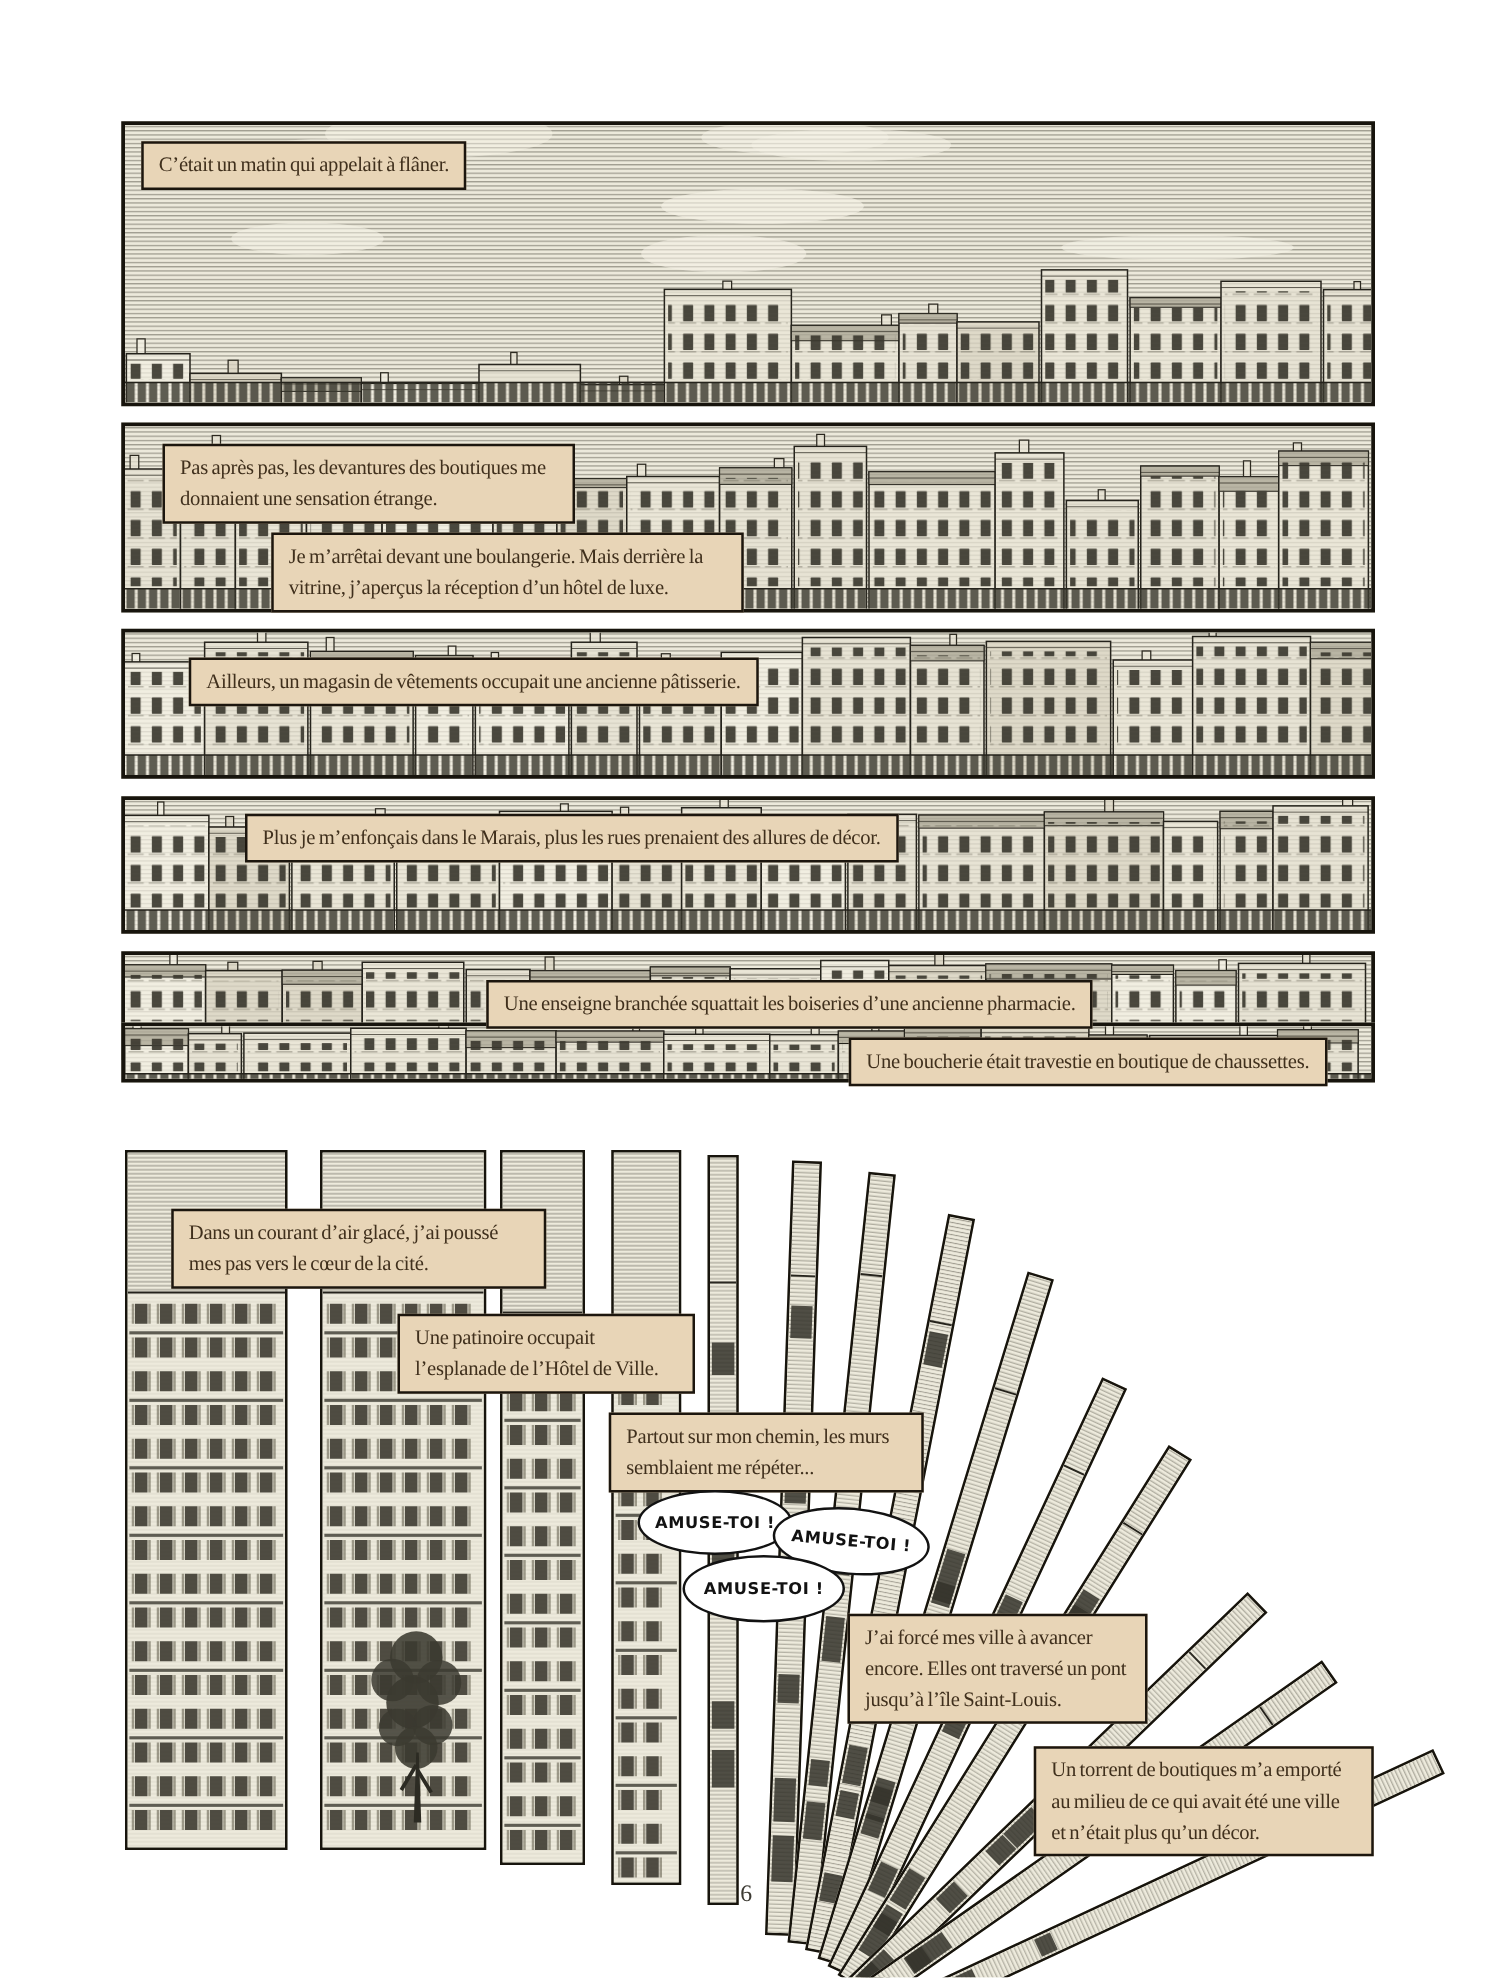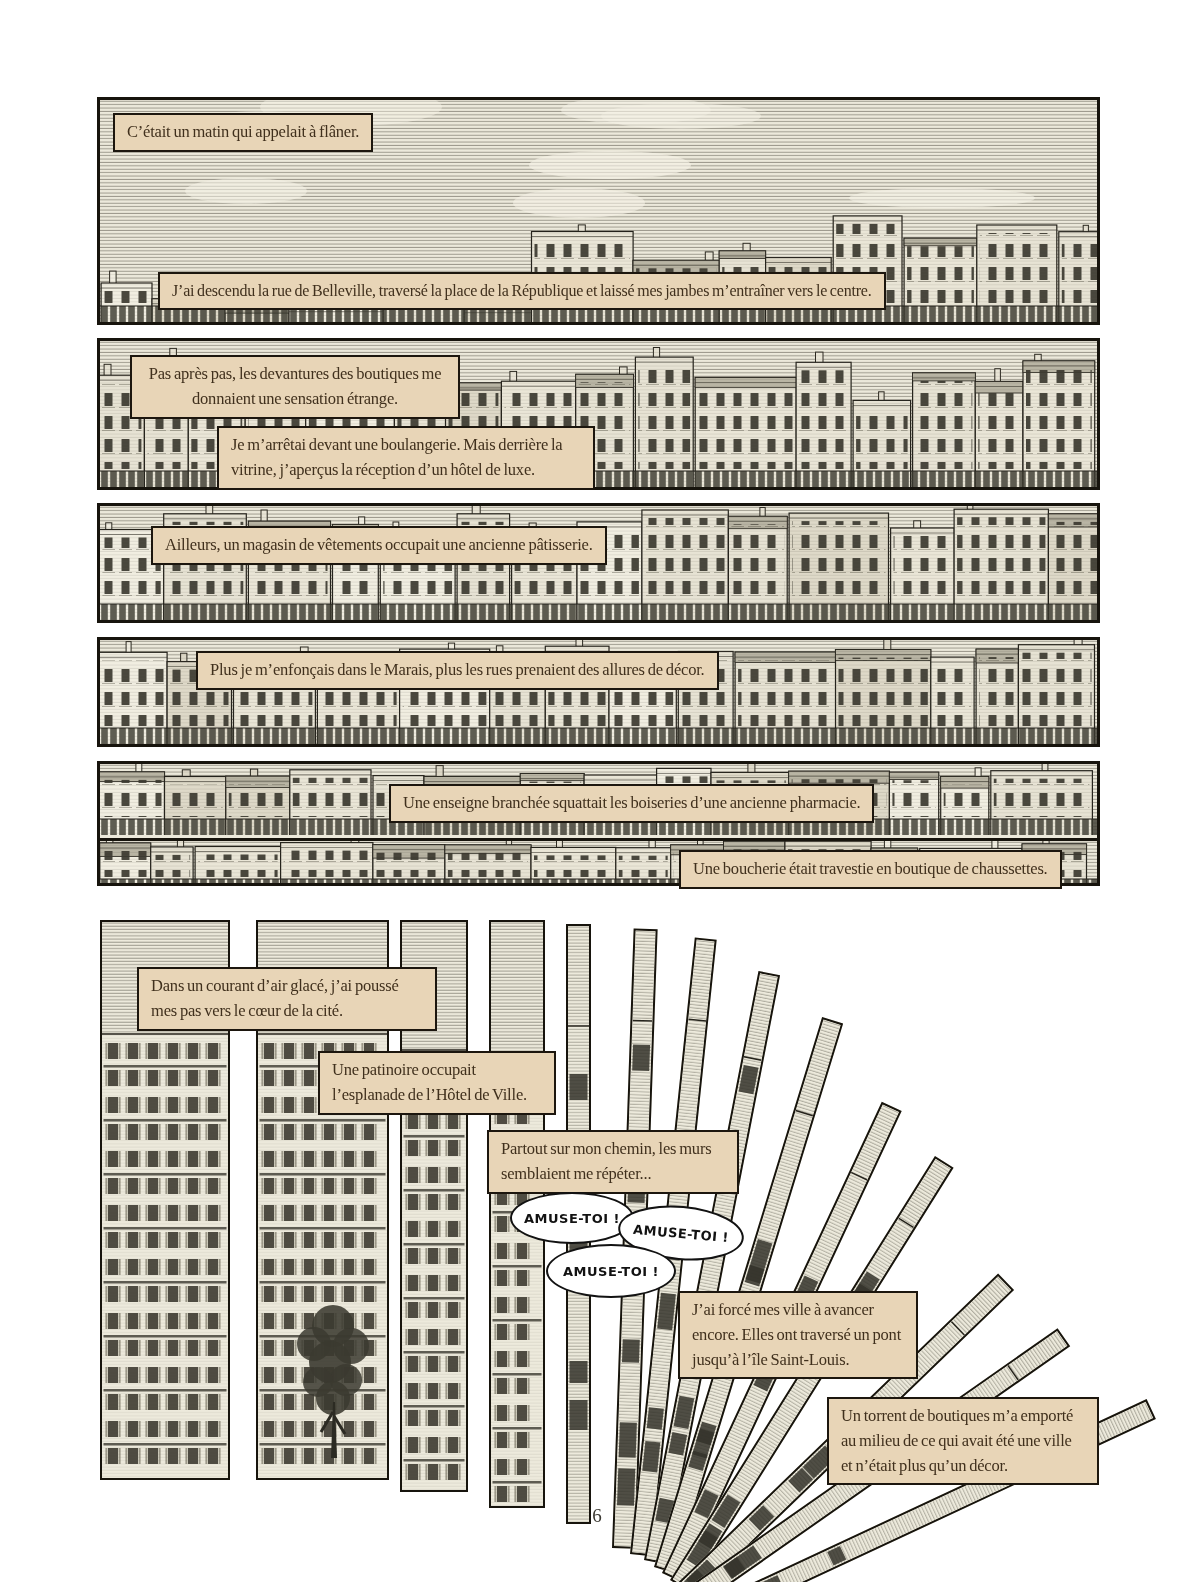--- a/index.html
+++ b/index.html
@@ -103,21 +103,20 @@
           <rect x="879.8" y="133.0" width="74.0" height="71.0" fill="url(#c0w)"></rect>
           <rect x="983.2" y="125.3" width="5.2" height="16" fill="#e7e3d4" stroke="#2a271e" stroke-width="1"></rect>
           <rect x="958.8" y="131.7" width="52.4" height="92.3" fill="#e7e3d4" stroke="#23211a" stroke-width="1.2"></rect>
           <line x1="958.8" y1="136.7" x2="1011.3" y2="136.7" stroke="#2a271e" stroke-width="0.8" opacity="0.7"></line>
           <rect x="961.8" y="139.7" width="46.4" height="64.3" fill="url(#c0w)"></rect>
           <rect x="0" y="206" width="997" height="16" fill="url(#c0s)"></rect>
           <line x1="0" y1="206" x2="997" y2="206" stroke="#23211a" stroke-width="1.2"></line>
           <rect width="997" height="222" fill="url(#c0h)" opacity="0.3"></rect>
         </svg></div>
     <div class="caption nowrap" style="left:13px;top:13px;">C’était un matin qui appelait à flâner.</div>
-    <div class="caption nowrap" style="left:58px;top:172px;font-size:16px;">J’ai descendu la rue de Belleville, traversé la place de la République et laissé mes jambes m’entraîner vers le centre.</div>
   </div>
 
   <div class="panel" style="top:338px;height:152px;">
     <div class="art"><svg width="997" height="146" viewBox="0 0 997 146" xmlns="http://www.w3.org/2000/svg">
           <defs>
             <pattern id="c1h" width="7" height="3.4" patternUnits="userSpaceOnUse">
               <line x1="0" y1="1.2" x2="7" y2="1.2" stroke="#5a574b" stroke-width="0.9" opacity="0.5"></line>
             </pattern>
             <pattern id="c1w" width="17" height="23" patternUnits="userSpaceOnUse">
               <rect x="4.5" y="6" width="8" height="13" rx="0.5" fill="#3b392f" opacity="0.92"></rect>
@@ -195,21 +194,21 @@
           <rect x="878.3" y="48.4" width="41.6" height="79.6" fill="url(#c1w)"></rect>
           <rect x="934.7" y="13.3" width="6.5" height="16" fill="#eae6d7" stroke="#2a271e" stroke-width="1"></rect>
           <rect x="923.0" y="19.9" width="71.7" height="128.1" fill="#eae6d7" stroke="#23211a" stroke-width="1.2"></rect>
           <rect x="923.0" y="19.9" width="71.7" height="11.6" fill="#b9b5a4" stroke="#23211a" stroke-width="0.8"></rect>
           <line x1="923.0" y1="24.9" x2="994.7" y2="24.9" stroke="#2a271e" stroke-width="0.8" opacity="0.7"></line>
           <rect x="926.0" y="27.9" width="65.7" height="100.1" fill="url(#c1w)"></rect>
           <rect x="0" y="130" width="997" height="16" fill="url(#c1s)"></rect>
           <line x1="0" y1="130" x2="997" y2="130" stroke="#23211a" stroke-width="1.2"></line>
           <rect width="997" height="146" fill="url(#c1h)" opacity="0.3"></rect>
         </svg></div>
-    <div class="caption" style="left:30px;top:14px;width:330px;text-align:center;">Pas après pas, les devantures des boutiques me donnaient une sensation étrange.</div>
+    <div class="caption" style="left:30px;top:14px;width:330px;">Pas après pas, les devantures des boutiques me donnaient une sensation étrange.</div>
     <div class="caption" style="left:96px;top:85px;width:378px;margin-left:21px;">Je m’arrêtai devant une boulangerie. Mais derrière la vitrine, j’aperçus la réception d’un hôtel de luxe.</div>
   </div>
 
   <div class="panel" style="top:503px;height:120px;">
     <div class="art"><svg width="997" height="114" viewBox="0 0 997 114" xmlns="http://www.w3.org/2000/svg">
           <defs>
             <pattern id="c2h" width="7" height="3.4" patternUnits="userSpaceOnUse">
               <line x1="0" y1="1.2" x2="7" y2="1.2" stroke="#5a574b" stroke-width="0.9" opacity="0.5"></line>
             </pattern>
             <pattern id="c2w" width="17" height="23" patternUnits="userSpaceOnUse">
@@ -436,21 +435,21 @@
           <rect x="890.8" y="6.7" width="101.6" height="66.3" fill="#e7e3d4" stroke="#23211a" stroke-width="1.2"></rect>
           <line x1="890.8" y1="11.7" x2="992.4" y2="11.7" stroke="#2a271e" stroke-width="0.8" opacity="0.7"></line>
           <rect x="893.8" y="14.7" width="95.6" height="38.3" fill="url(#c4w)"></rect>
           <rect x="0" y="55" width="997" height="16" fill="url(#c4s)"></rect>
           <line x1="0" y1="55" x2="997" y2="55" stroke="#23211a" stroke-width="1.2"></line>
           <rect width="997" height="71" fill="url(#c4h)" opacity="0.3"></rect>
         </svg></div>
     <div class="caption nowrap" style="left:289px;top:20px;">Une enseigne branchée squattait les boiseries d’une ancienne pharmacie.</div>
   </div>
 
-  <div class="panel" style="top:838px;height:48px;padding-left:18px;">
+  <div class="panel" style="top:818px;height:48px;padding-left:18px;">
     <div class="art"><svg width="997" height="54" viewBox="0 0 997 54" xmlns="http://www.w3.org/2000/svg">
           <defs>
             <pattern id="c5h" width="7" height="3.4" patternUnits="userSpaceOnUse">
               <line x1="0" y1="1.2" x2="7" y2="1.2" stroke="#5a574b" stroke-width="0.9" opacity="0.5"></line>
             </pattern>
             <pattern id="c5w" width="17" height="23" patternUnits="userSpaceOnUse">
               <rect x="4.5" y="6" width="8" height="13" rx="0.5" fill="#3b392f" opacity="0.92"></rect>
               <line x1="2" y1="20.5" x2="15" y2="20.5" stroke="#555245" stroke-width="0.7" opacity="0.6"></line>
             </pattern>
             <pattern id="c5s" width="9" height="18" patternUnits="userSpaceOnUse">

